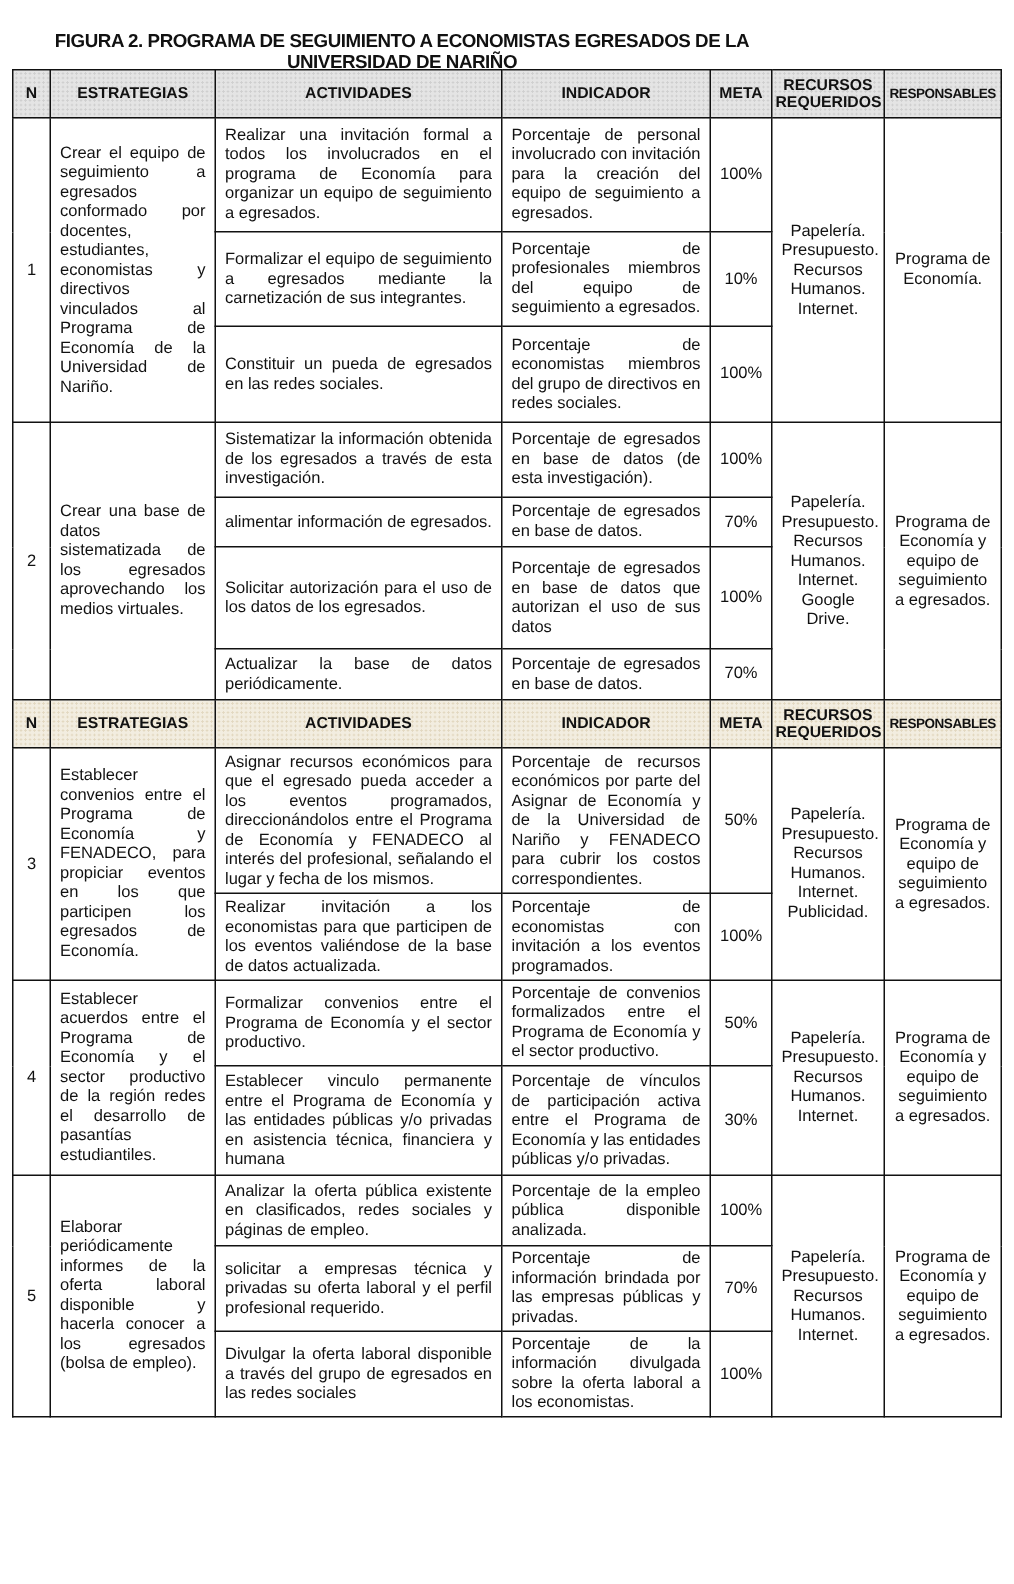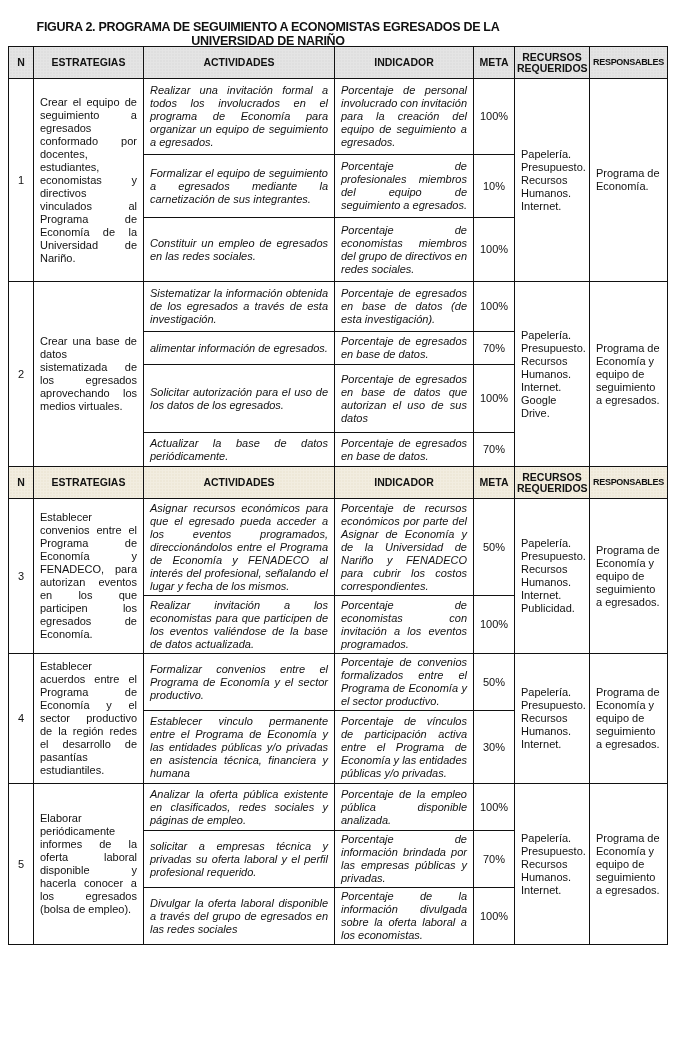--- a/index.html
+++ b/index.html
@@ -16,23 +16,23 @@
   tr.hdr th { height: 29px; font-weight: bold; text-align: center; font-size: 10.5px; line-height: 11px;
               padding: 1px 2px;
               background-color: #e4e4e4;
               background-image: radial-gradient(#cfcfcf 0.6px, transparent 0.7px);
               background-size: 3px 3px; }
   tr.hdr.warm th { background-color: #f2ede0;
               background-image: radial-gradient(#e2d8c0 0.6px, transparent 0.7px); }
   th.resp-h { font-size: 9px !important; letter-spacing: -0.3px; }
   td.n { text-align: center; padding: 0; }
   td.est { text-align: justify; padding: 2px 7px; }
-  td.act, td.ind { text-align: justify; font-style: italic; }
+  td.act, td.ind { text-align: justify; }
   td.meta { text-align: center; padding: 0; }
-  td.rec, td.resp { padding: 2px 3px; }
+  td.rec, td.resp { text-align: center; padding: 2px 3px; }
   .pl { white-space: pre-line; }
 </style>
 </head>
 <body>
 
 <div class="title">FIGURA 2. PROGRAMA DE SEGUIMIENTO A ECONOMISTAS EGRESADOS DE LA UNIVERSIDAD DE NARIÑO</div>
 
 <table class="prog">
   <colgroup>
     <col class="c-n">
@@ -66,21 +66,21 @@
 Internet.</td>
         <td class="resp pl" rowspan="3">Programa de
 Economía.</td>
       </tr>
       <tr style="height: 63px;">
         <td class="act">Formalizar el equipo de seguimiento a egresados mediante la carnetización de sus integrantes.</td>
         <td class="ind">Porcentaje de profesionales miembros del equipo de seguimiento a egresados.</td>
         <td class="meta">10%</td>
       </tr>
       <tr style="height: 64px;">
-        <td class="act">Constituir un empleo de egresados en las redes sociales.</td>
+        <td class="act">Constituir un pueda de egresados en las redes sociales.</td>
         <td class="ind">Porcentaje de economistas miembros del grupo de directivos en redes sociales.</td>
         <td class="meta">100%</td>
       </tr>
       <tr style="height: 50px;">
         <td class="n" rowspan="4">2</td>
         <td class="est" rowspan="4">Crear una base de datos sistematizada de los egresados aprovechando los medios virtuales.</td>
         <td class="act">Sistematizar la información obtenida de los egresados a través de esta investigación.</td>
         <td class="ind">Porcentaje de egresados en base de datos (de esta investigación).</td>
         <td class="meta">100%</td>
         <td class="rec pl" rowspan="4">Papelería.
@@ -114,21 +114,21 @@
         <th>N</th>
         <th>ESTRATEGIAS</th>
         <th>ACTIVIDADES</th>
         <th>INDICADOR</th>
         <th>META</th>
         <th>RECURSOS REQUERIDOS</th>
         <th class="resp-h">RESPONSABLES</th>
       </tr>
       <tr style="height: 97px;">
         <td class="n" rowspan="2">3</td>
-        <td class="est" rowspan="2">Establecer convenios entre el Programa de Economía y FENADECO, para autorizan eventos en los que participen los egresados de Economía.</td>
+        <td class="est" rowspan="2">Establecer convenios entre el Programa de Economía y FENADECO, para propiciar eventos en los que participen los egresados de Economía.</td>
         <td class="act">Asignar recursos económicos para que el egresado pueda acceder a los eventos programados, direccionándolos entre el Programa de Economía y FENADECO al interés del profesional, señalando el lugar y fecha de los mismos.</td>
         <td class="ind">Porcentaje de recursos económicos por parte del Asignar de Economía y de la Universidad de Nariño y FENADECO para cubrir los costos correspondientes.</td>
         <td class="meta">50%</td>
         <td class="rec pl" rowspan="2">Papelería.
 Presupuesto.
 Recursos
 Humanos.
 Internet.
 Publicidad.</td>
         <td class="resp pl" rowspan="2">Programa de

